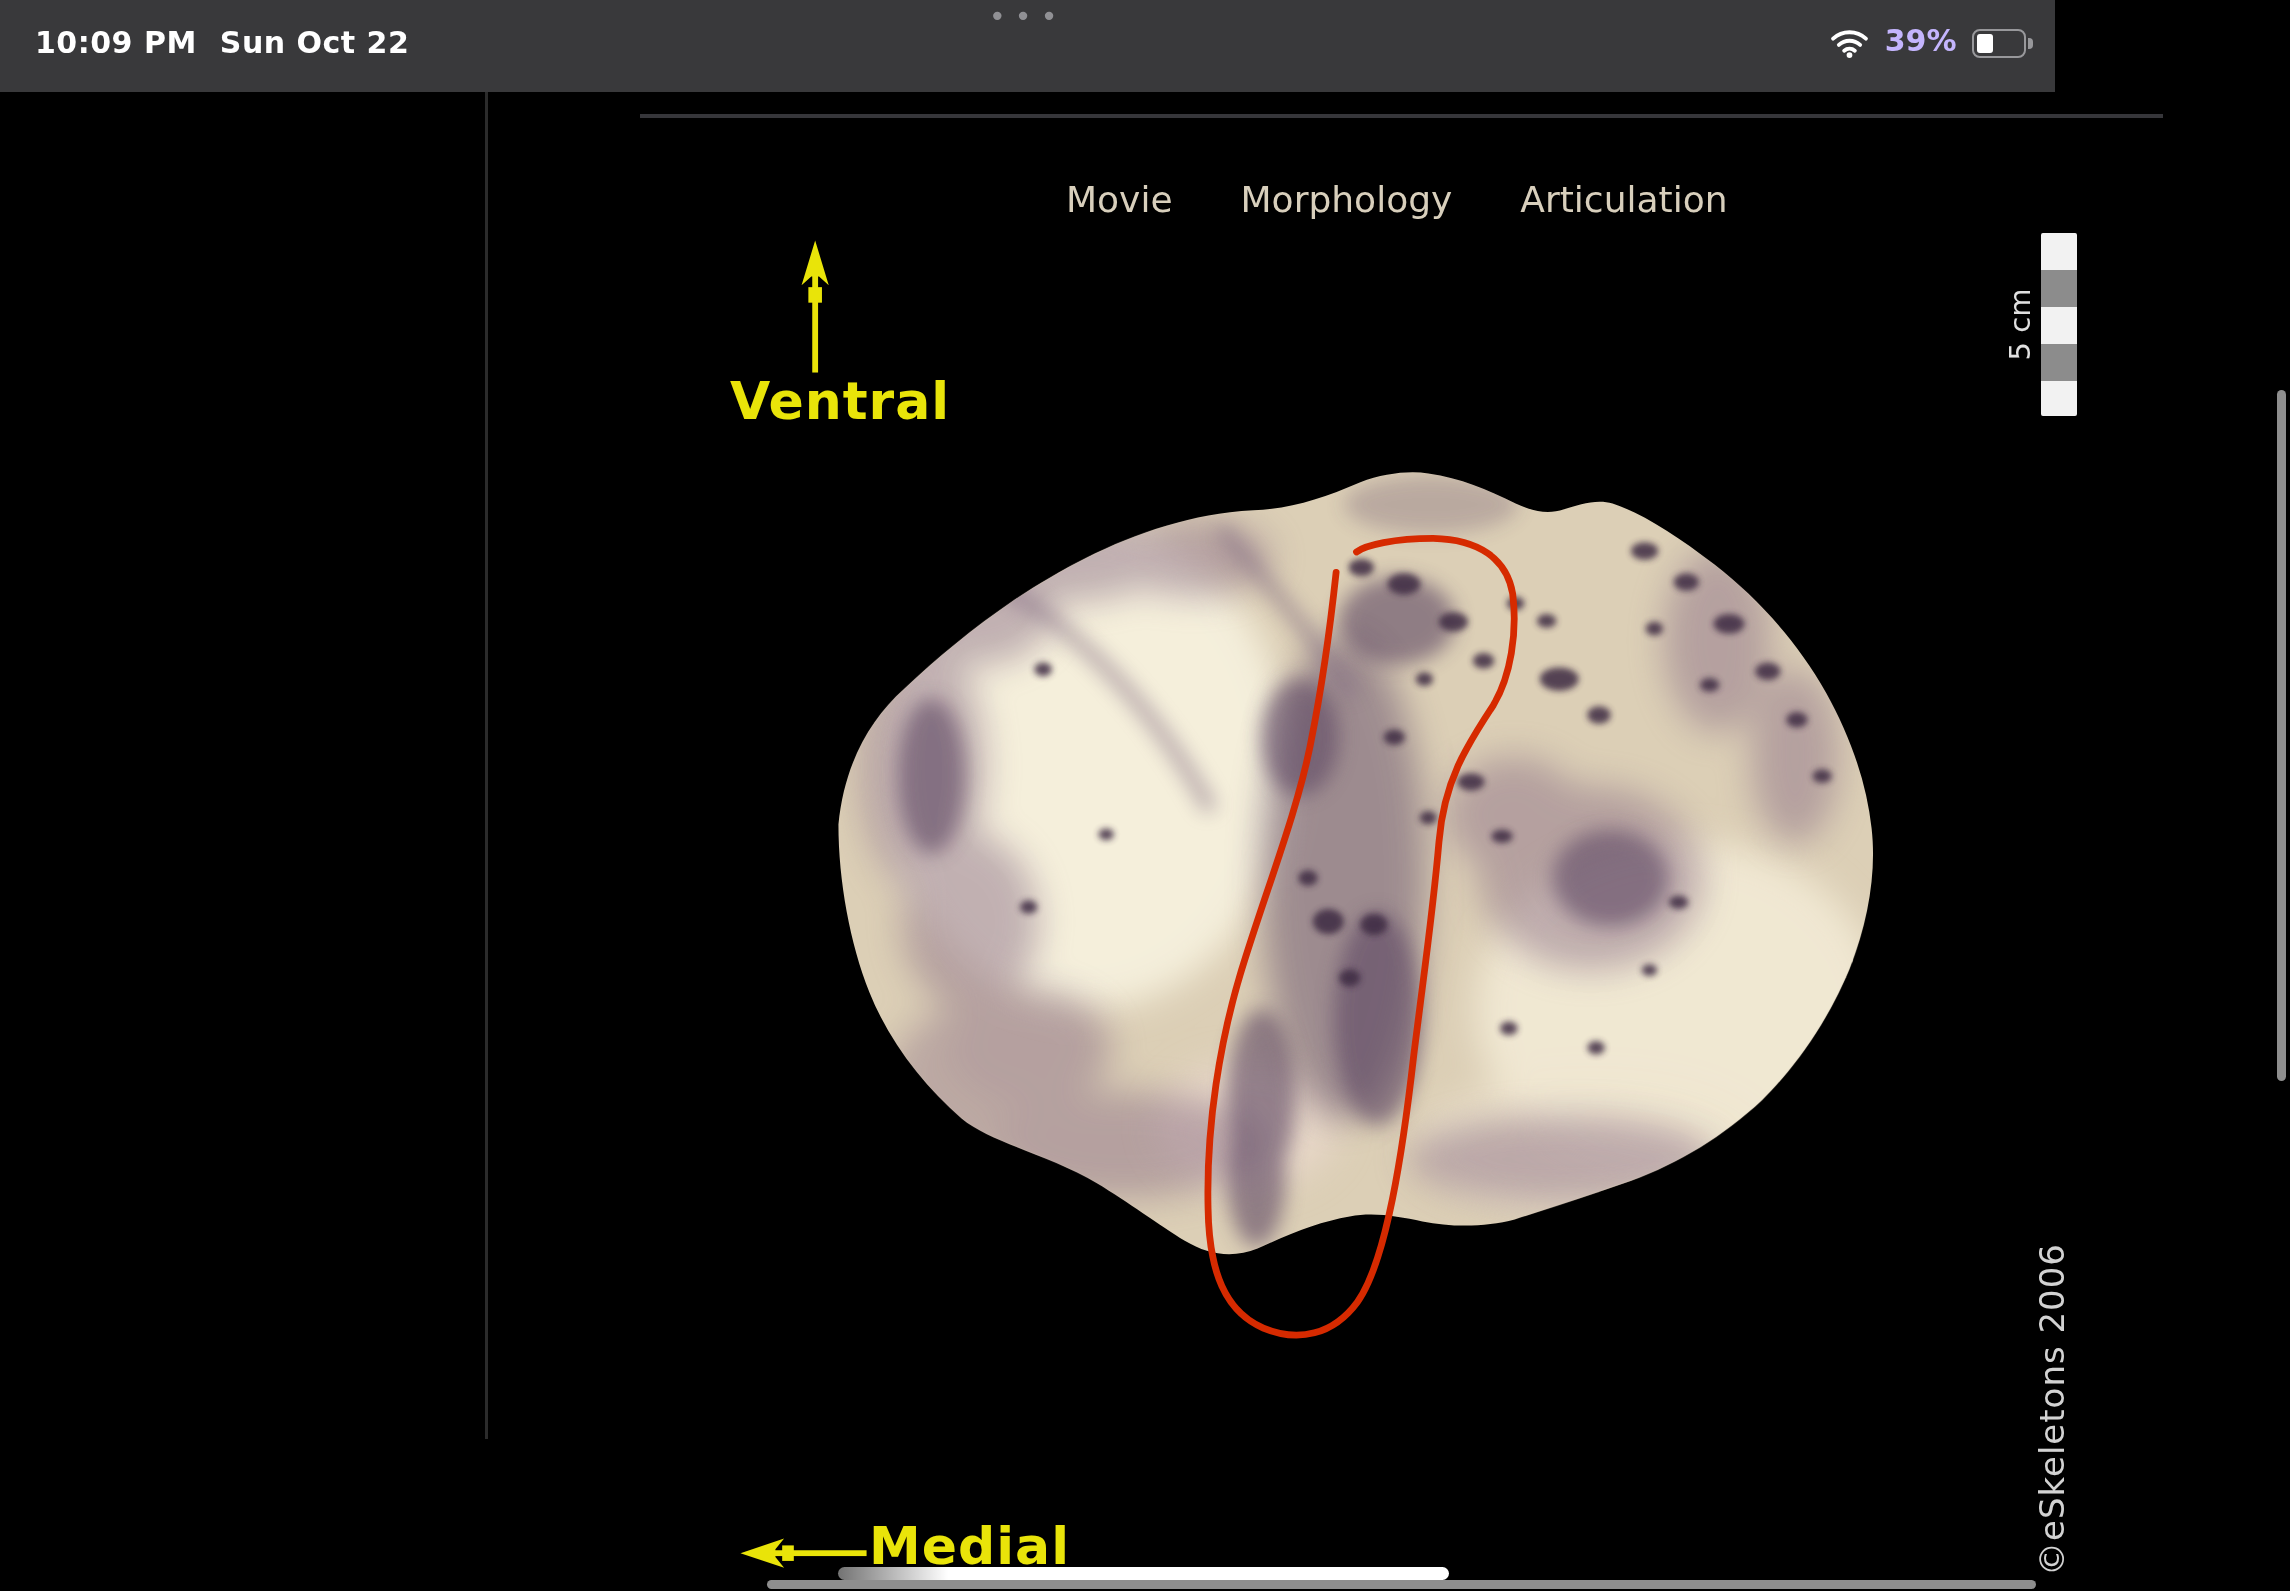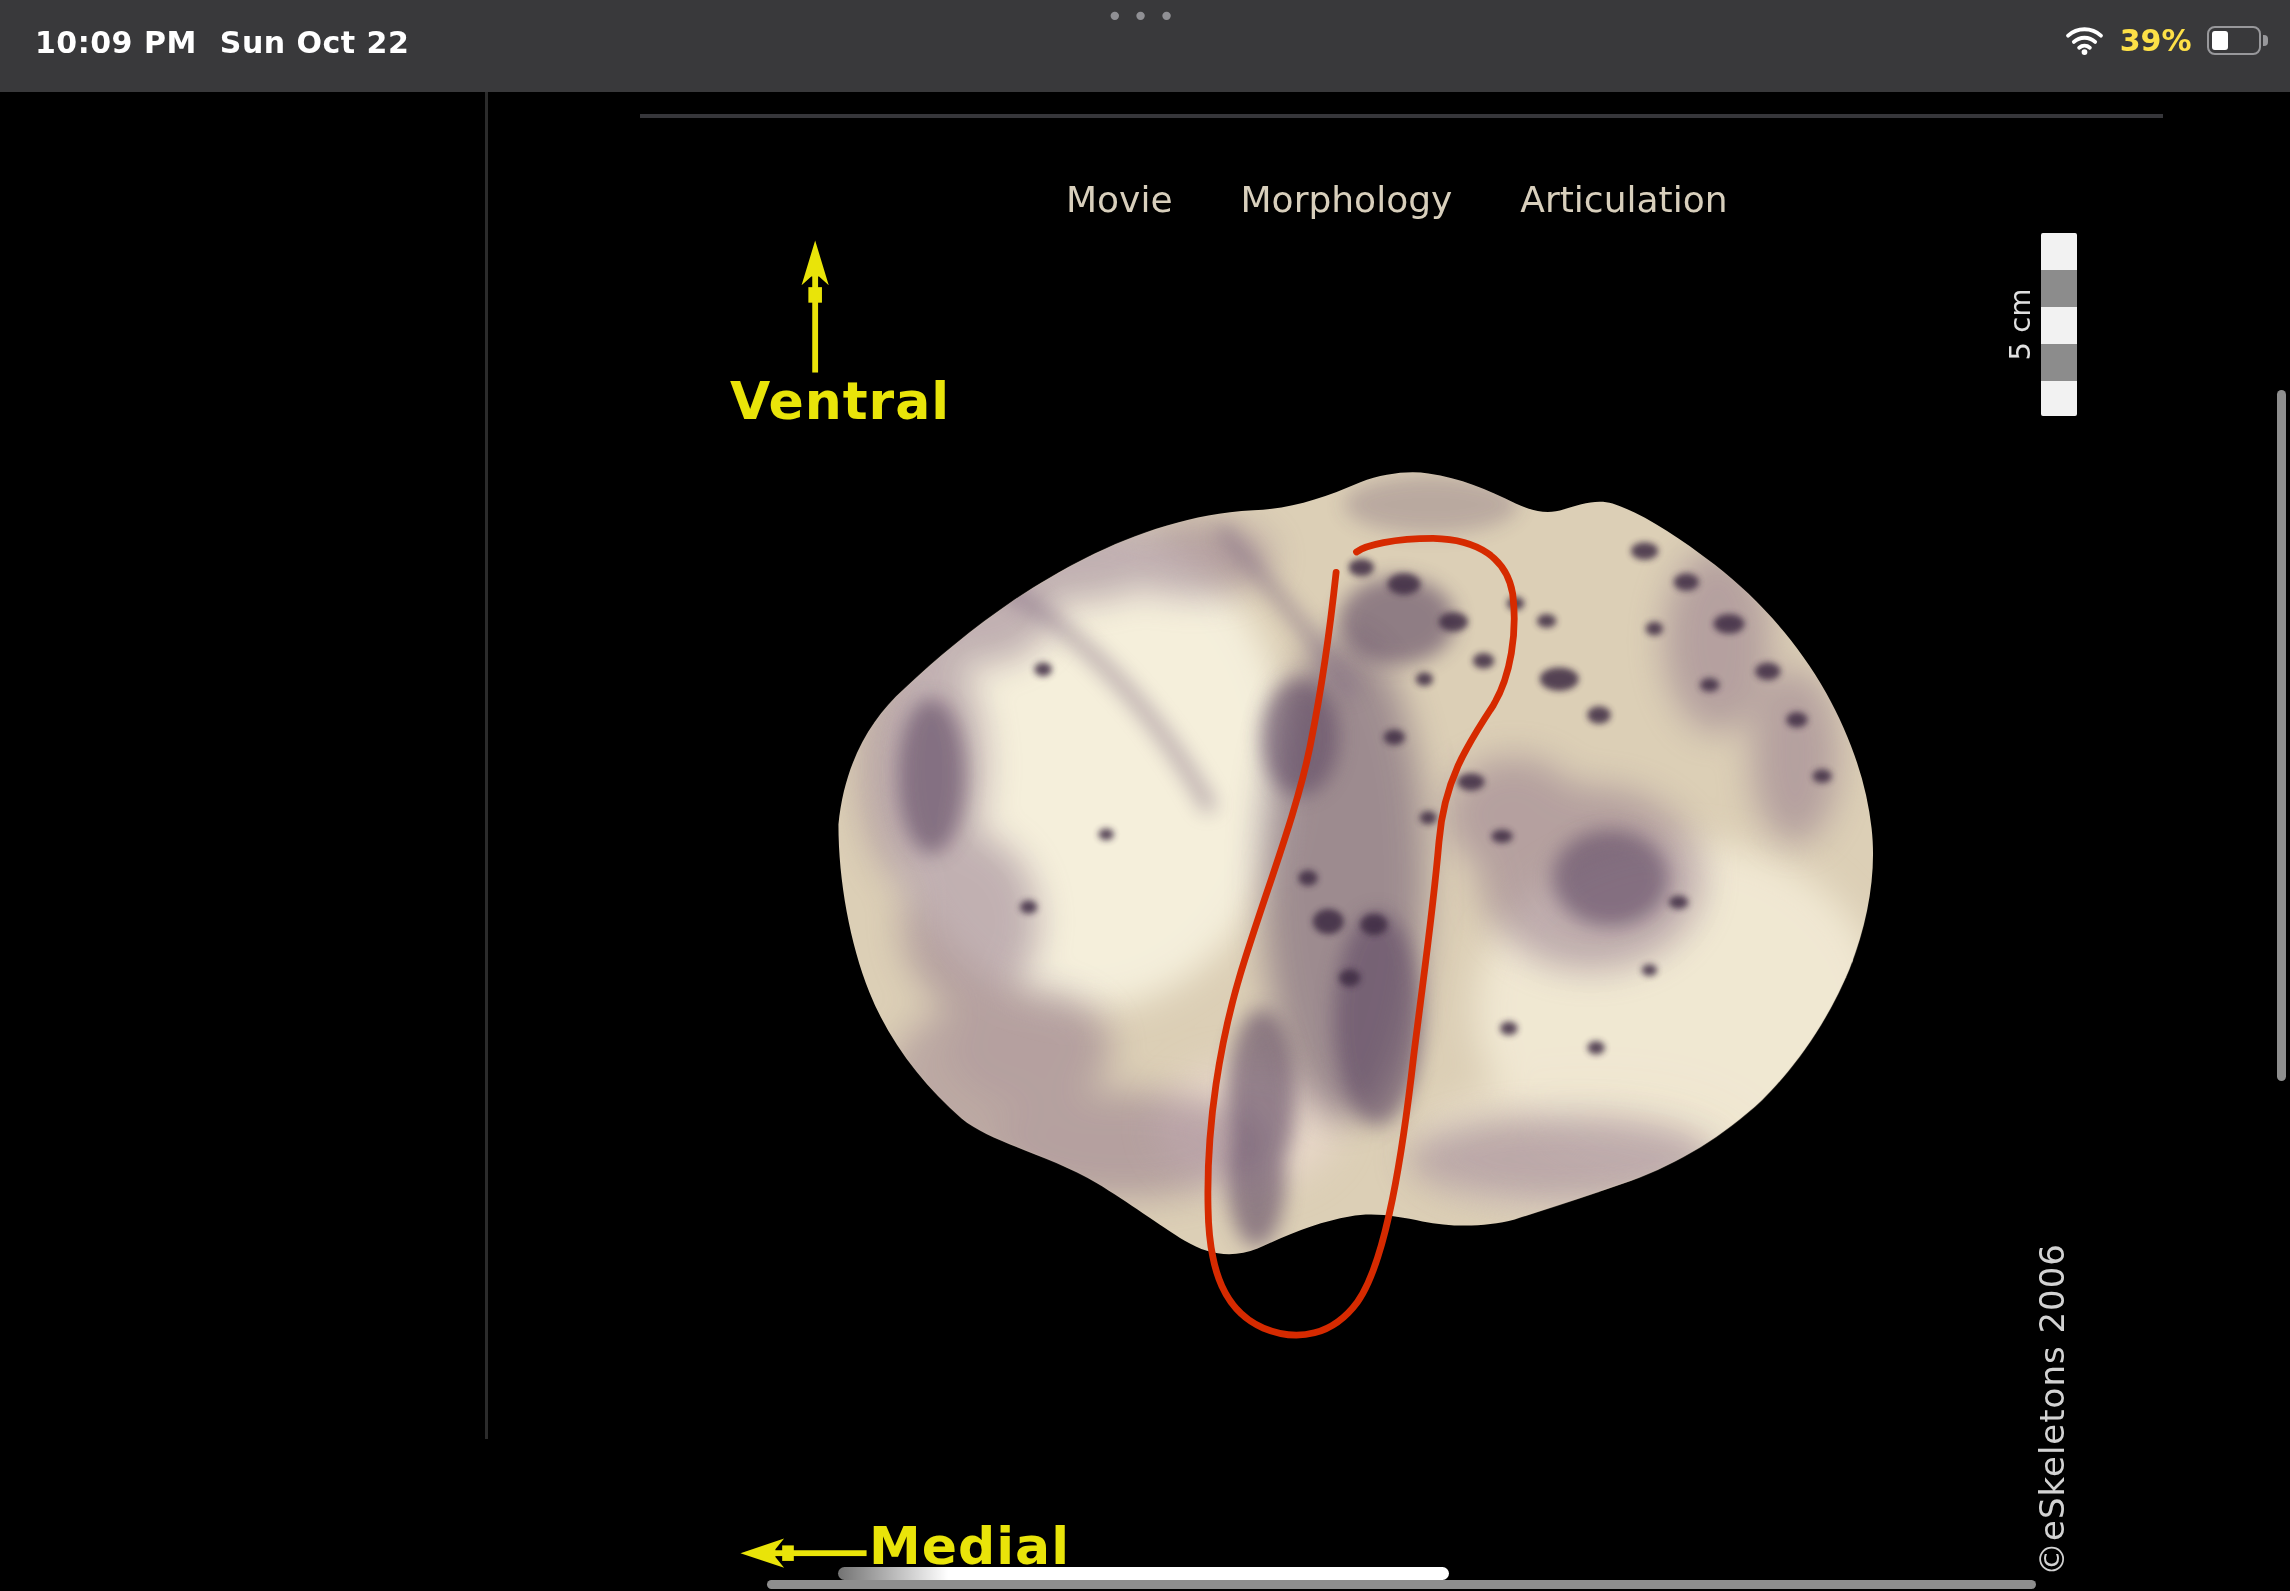--- a/index.html
+++ b/index.html
@@ -1,26 +1,26 @@
 <!DOCTYPE html>
 <html><head>
 <meta charset="utf-8">
 <style>
   html,body{margin:0;padding:0;background:#000;}
   body{width:2290px;height:1591px;position:relative;overflow:hidden;
        font-family:"DejaVu Sans","Liberation Sans",sans-serif;}
 
   
-  .status-bar{position:absolute;left:0;top:0;width:2290px;height:92px;background:#39393b;}
+  .status-bar{position:absolute;left:0;top:0;width:2055px;height:92px;background:#39393b;}
   .sb-left{position:absolute;left:35px;top:25px;display:flex;gap:23px;align-items:baseline;
            color:#fff;font-size:30px;font-weight:bold;letter-spacing:0.5px;}
   .sb-center{position:absolute;left:0;right:0;top:0;text-align:center;color:#fff;}
   .sb-dots{display:block;margin-top:1.9px;font-size:29px;color:#909094;letter-spacing:8.7px;line-height:29px;}
   .sb-url{display:block;margin-top:5.8px;font-size:31px;font-weight:600;color:#fff;}
-  .sb-right{position:absolute;right:29px;top:23px;display:flex;gap:15.5px;align-items:center;color:#fde047;}
+  .sb-right{position:absolute;right:29px;top:23px;display:flex;gap:15.5px;align-items:flex-end;color:#c4b5fd;}
   .sb-batt-pct{font-size:30px;font-weight:bold;}
   .batt{position:relative;width:50px;height:25px;border:2.9px solid #98989b;border-radius:7.8px;}
   .batt-fill{position:absolute;left:2.9px;top:2.9px;bottom:2.9px;width:16.5px;background:#fff;border-radius:2.9px;}
   .batt-nub{position:absolute;right:-8.7px;top:6.8px;width:4.9px;height:11.6px;background:#98989b;
             border-radius:0 3.9px 3.9px 0;}
 
   
   .frame-vline{position:absolute;left:485px;top:92px;width:2.9px;height:1347px;background:#2b2b2b;}
   .frame-hline{position:absolute;left:640px;top:114px;width:1523px;height:3.9px;background:#36363a;}
 

